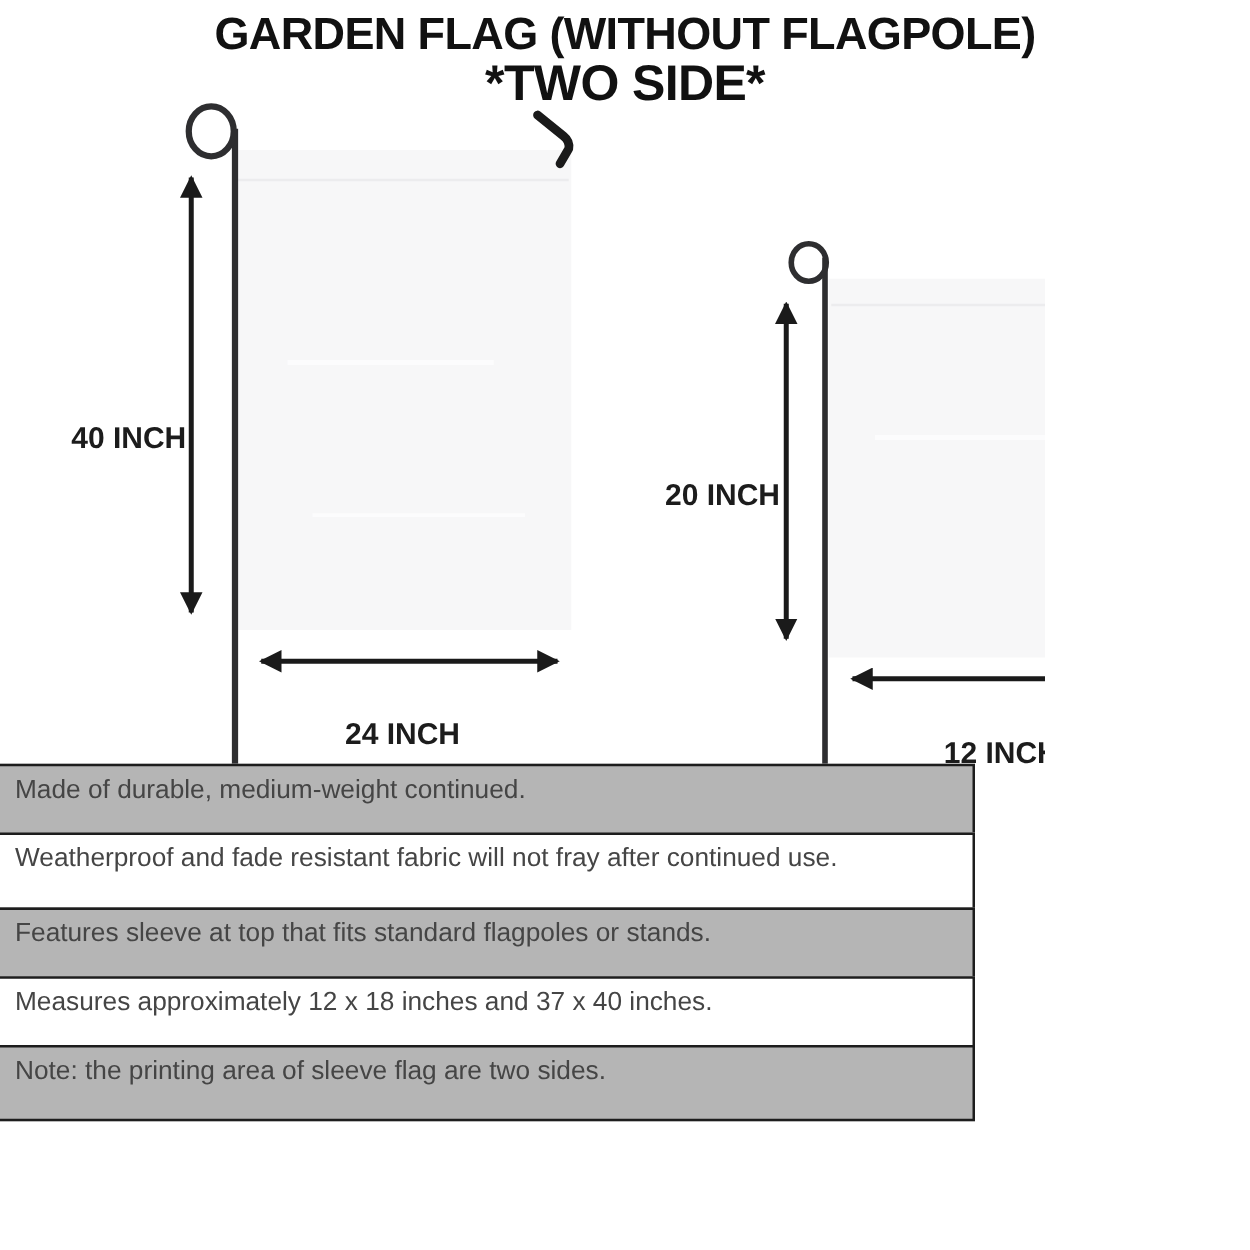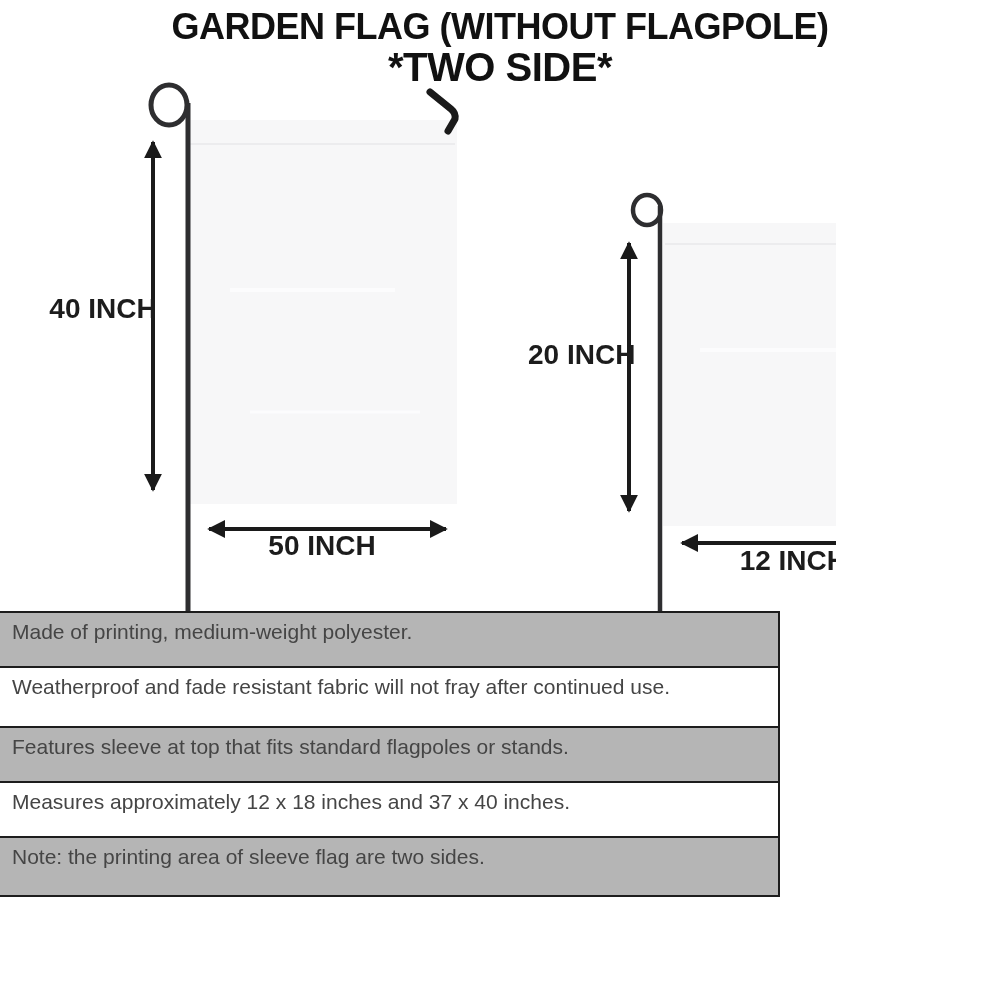--- a/index.html
+++ b/index.html
@@ -5,22 +5,22 @@
   html,body{margin:0;padding:0;background:#ffffff;font-family:"Liberation Sans",sans-serif;}
   .canvas{position:relative;width:836px;height:1000px;background:#ffffff;overflow:hidden;}
 
   .title-line1{position:absolute;top:6px;left:0;width:1000px;text-align:center;
     font-size:36px;font-weight:bold;letter-spacing:-0.5px;color:var(--title-color,#111);}
   .title-line2{position:absolute;top:45px;left:0;width:1000px;text-align:center;
     font-size:40px;font-weight:bold;letter-spacing:-0.5px;color:var(--title-color,#111);}
 
   .diagram-svg{position:absolute;left:0;top:0;}
 
-  .dim-label{position:absolute;font-size:28px;font-weight:bold;color:#1c1c1c;
-    text-align:center;line-height:26px;white-space:nowrap;}
+  .dim-label{position:absolute;font-size:24px;font-weight:bold;color:#1c1c1c;
+    text-align:center;line-height:26px;white-space:nowrap;margin-top:42px;}
   .lbl-40{left:48px;top:296px;width:110px;}
   .lbl-28{left:247px;top:533px;width:150px;}
   .lbl-18{left:528px;top:342px;width:100px;}
   .lbl-12{left:697px;top:548px;width:150px;text-align:right;}
 
   .features{position:absolute;left:-2px;top:611px;width:782px;}
   .frow{box-sizing:border-box;width:782px;border:2px solid var(--row-border,#1d1d1d);
     margin-top:-2px;padding:5px 12px 0 12px;font-size:21px;line-height:27px;
     color:var(--row-text,#454545);background:#ffffff;overflow:hidden;}
   .frow:first-child{margin-top:0;}
@@ -63,27 +63,27 @@
     <line x1="665" y1="244" x2="876" y2="244" style="stroke:var(--sleeve-line,#ececee)" stroke-width="2"></line>
     <line x1="700" y1="350" x2="840" y2="350" style="stroke:var(--fold-line,#fcfcfd)" stroke-width="4"></line>
     <line x1="660" y1="206" x2="660" y2="611" style="stroke:var(--pole-color,#2e2e30)" stroke-width="4.5"></line>
     <ellipse cx="647" cy="210" rx="14" ry="15" fill="none" style="stroke:var(--pole-color,#2e2e30)" stroke-width="4.5"></ellipse>
     <path d="M 861 201 L 876 212 Q 880 215 879 220 L 875 228" fill="none" style="stroke:var(--arrow-color,#1a1a1a)" stroke-width="6" stroke-linecap="round" stroke-linejoin="round"></path>
     <line x1="629" y1="243" x2="629" y2="511" style="stroke:var(--arrow-color,#1a1a1a)" stroke-width="4" marker-start="url(#ah)" marker-end="url(#ah)"></line>
     <line x1="682" y1="543" x2="866" y2="543" style="stroke:var(--arrow-color,#1a1a1a)" stroke-width="4" marker-start="url(#ah)" marker-end="url(#ah)"></line>
   </svg>
 
   <div class="dim-label lbl-40">40 INCH</div>
-  <div class="dim-label lbl-28">50 INCH</div>
+  <div class="dim-label lbl-28">24 INCH</div>
   <div class="dim-label lbl-18">20 INCH</div>
   <div class="dim-label lbl-12">12 INCH</div>
 
   <div class="features">
     <div class="frow gray">
-      <span>Made of printing, medium-weight polyester.</span>
+      <span>Made of durable, medium-weight continued.</span>
     </div>
     <div class="frow">
       <span>Weatherproof and fade resistant fabric will not fray after continued use.</span>
     </div>
     <div class="frow gray">
       <span>Features sleeve at top that fits standard flagpoles or stands.</span>
     </div>
     <div class="frow">
       <span>Measures approximately 12 x 18 inches and 37 x 40 inches.</span>
     </div>

